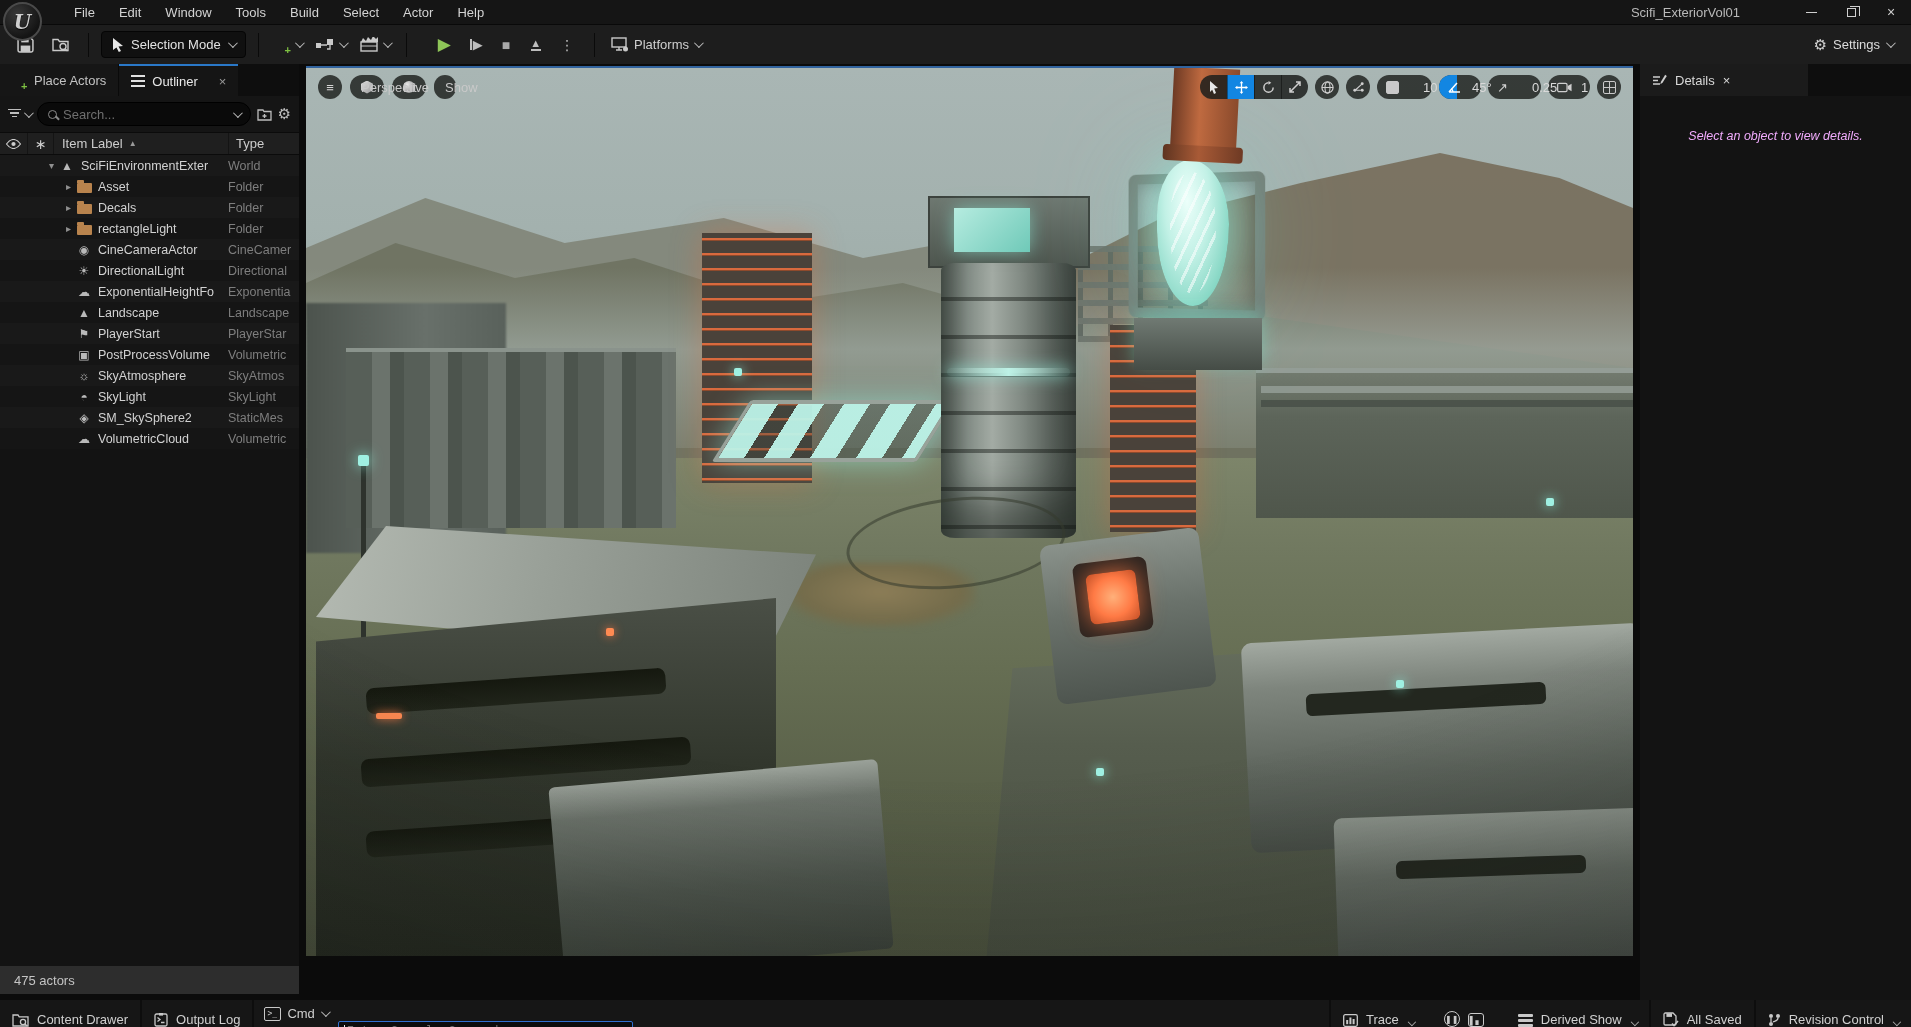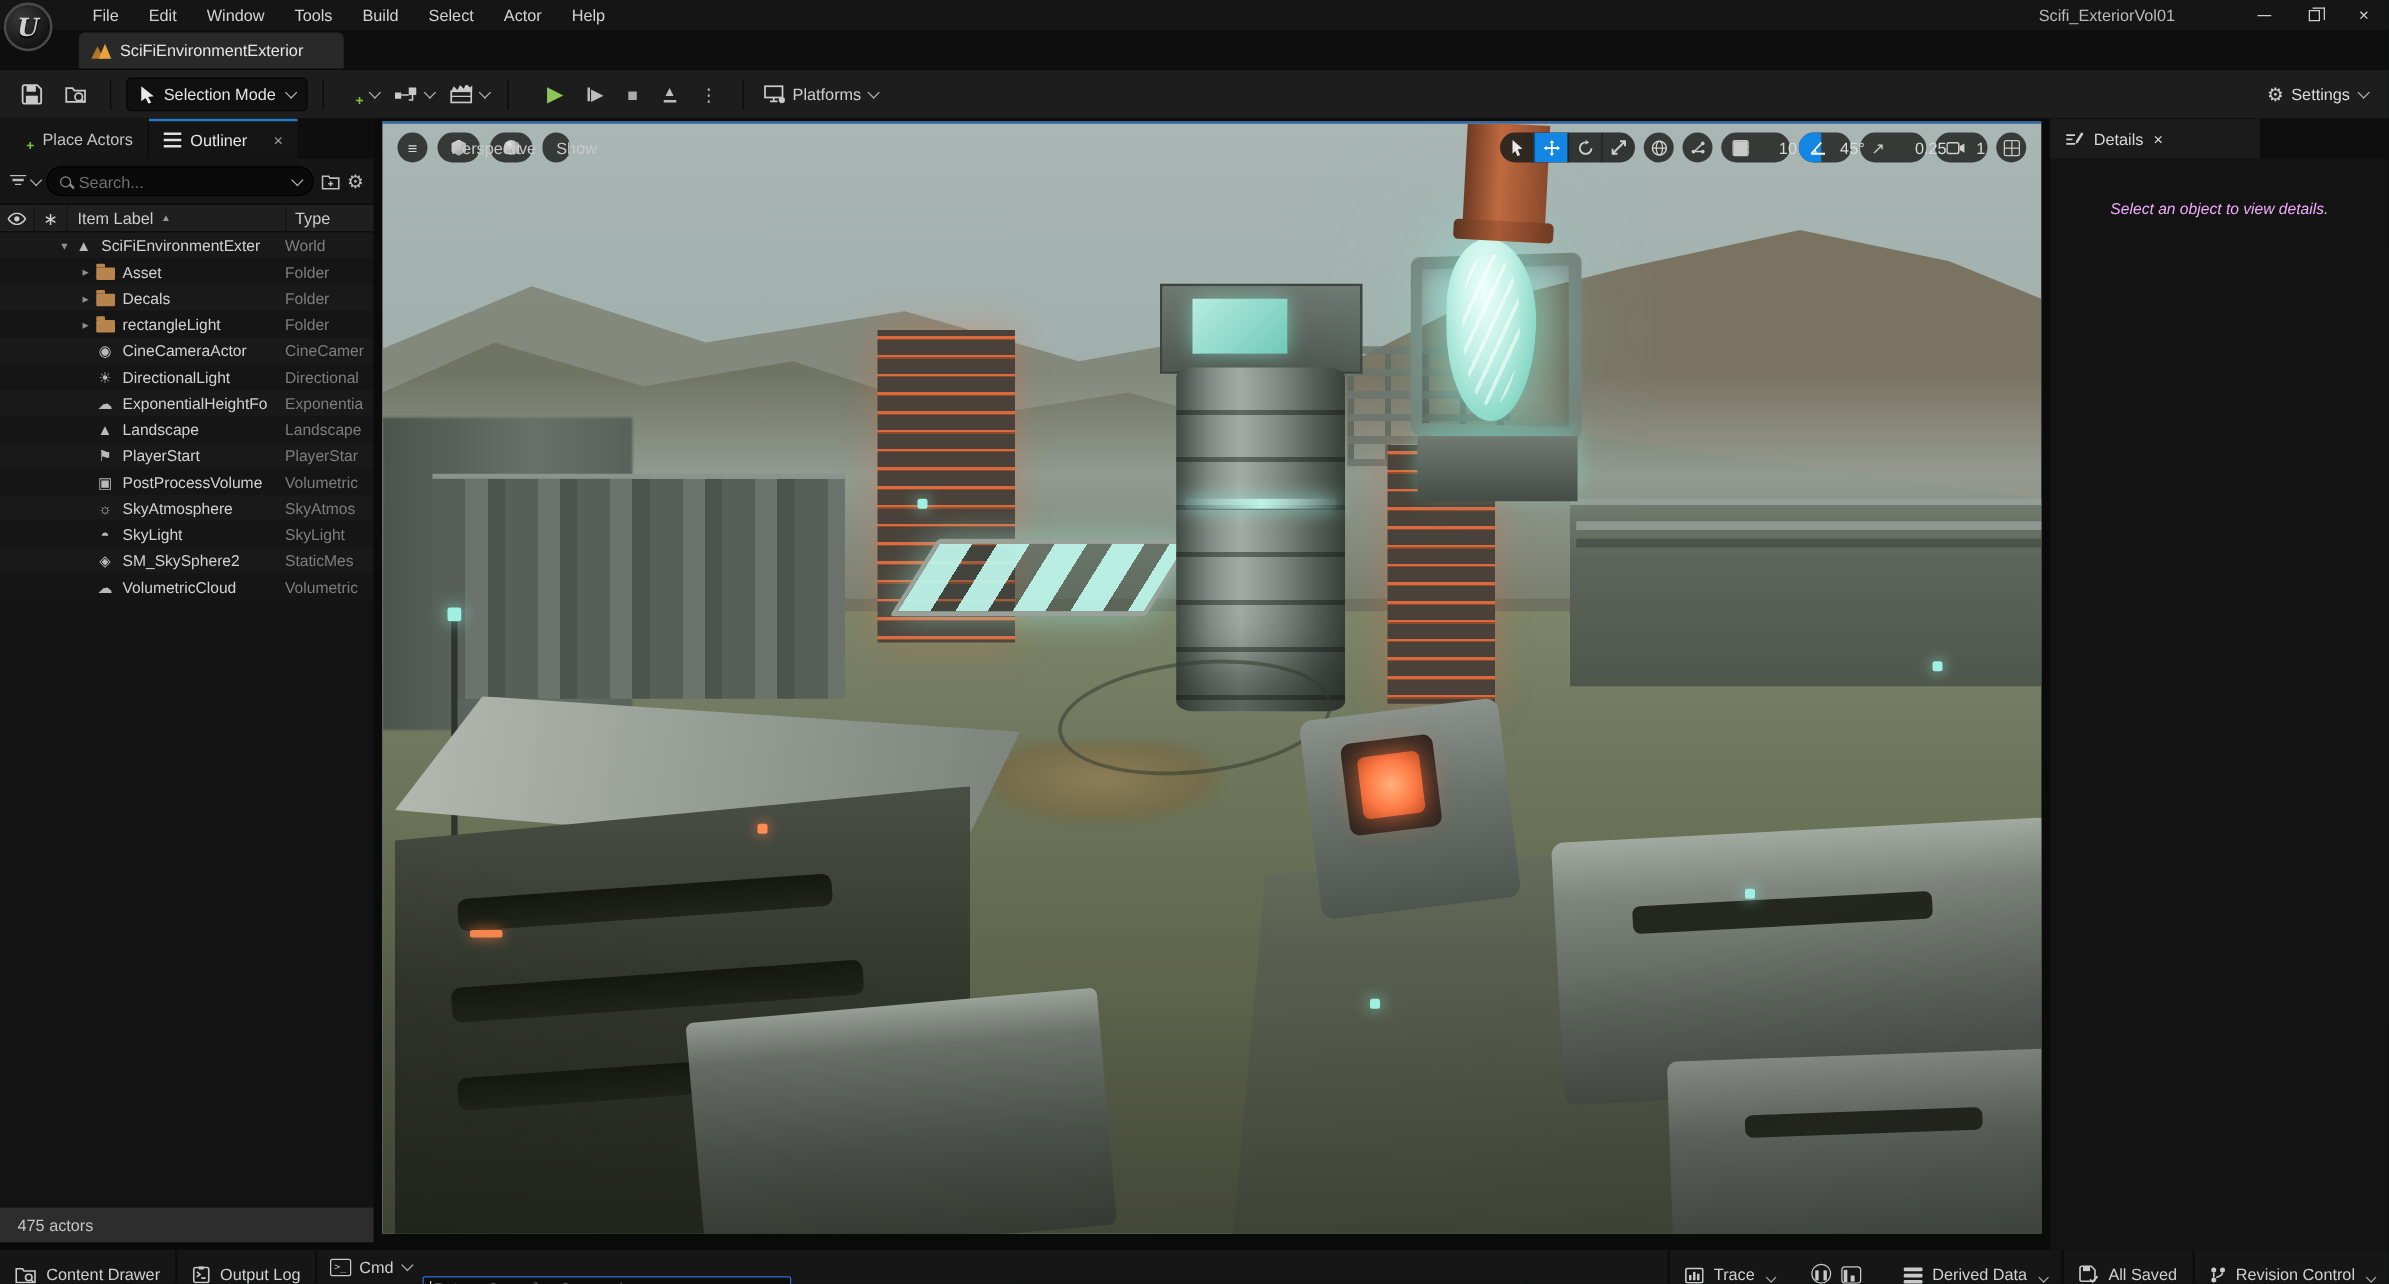--- a/index.html
+++ b/index.html
@@ -223,29 +223,20 @@
       <span class="win-btn">
           <i class="icon-min"></i>
         </span>
       <span class="win-btn">
           <i class="icon-restore"></i>
         </span>
       <span class="win-btn">×</span>
     </div>
   </div>
 
-  <div class="tabbar">
-    <div class="asset-tab">
-      <span class="mtn-icon">
-          <i class="m1"></i>
-          <i class="m2"></i>
-        </span>
-      <span class="tabtxt">SciFiEnvironmentExterior</span>
-    </div>
-  </div>
 
   <div class="toolbar">
     <span class="tb-ic">
       <svg class="svgic" width="17" height="17" viewBox="0 0 16 16">
           <path d="M1 2.5A1.5 1.5 0 0 1 2.5 1H12l3 3v9.5a1.5 1.5 0 0 1-1.5 1.5h-11A1.5 1.5 0 0 1 1 13.5z" fill="none" stroke="#c9c9c9" stroke-width="1.4"></path>
           <rect x="4" y="1.5" width="7" height="4.5" fill="#c9c9c9"></rect>
           <rect x="3.5" y="9" width="9" height="6" fill="#c9c9c9"></rect>
         </svg>
     </span>
     <span class="tb-ic">
@@ -674,21 +665,21 @@
         <i class="chev"></i>
         <span style="width:14px;"></span>
         <span class="circ-ic">❚❚</span>
         <span class="sq-ic">▌▖</span>
         <span style="width:18px;"></span>
         <span class="stack-ic">
             <i></i>
             <i></i>
             <i></i>
           </span>
-        <span>Derived Data</span>
+        <span>Derived Show</span>
         <i class="chev"></i>
       </div>
       <div class="sb-sec">
         <svg class="svgic" width="16" height="15" viewBox="0 0 16 15">
             <path d="M1 2.3A1.3 1.3 0 0 1 2.3 1H10l3 3v7.7a1.3 1.3 0 0 1-1.3 1.3H2.3A1.3 1.3 0 0 1 1 11.7z" fill="none" stroke="#c9c9c9" stroke-width="1.3"></path>
             <rect x="3.4" y="1.3" width="5.6" height="3.6" fill="#c9c9c9"></rect>
             <path d="M9 11.5l2 2 4-4.5" fill="none" stroke="#c9c9c9" stroke-width="1.6"></path>
           </svg>
         <span>All Saved</span>
       </div>

